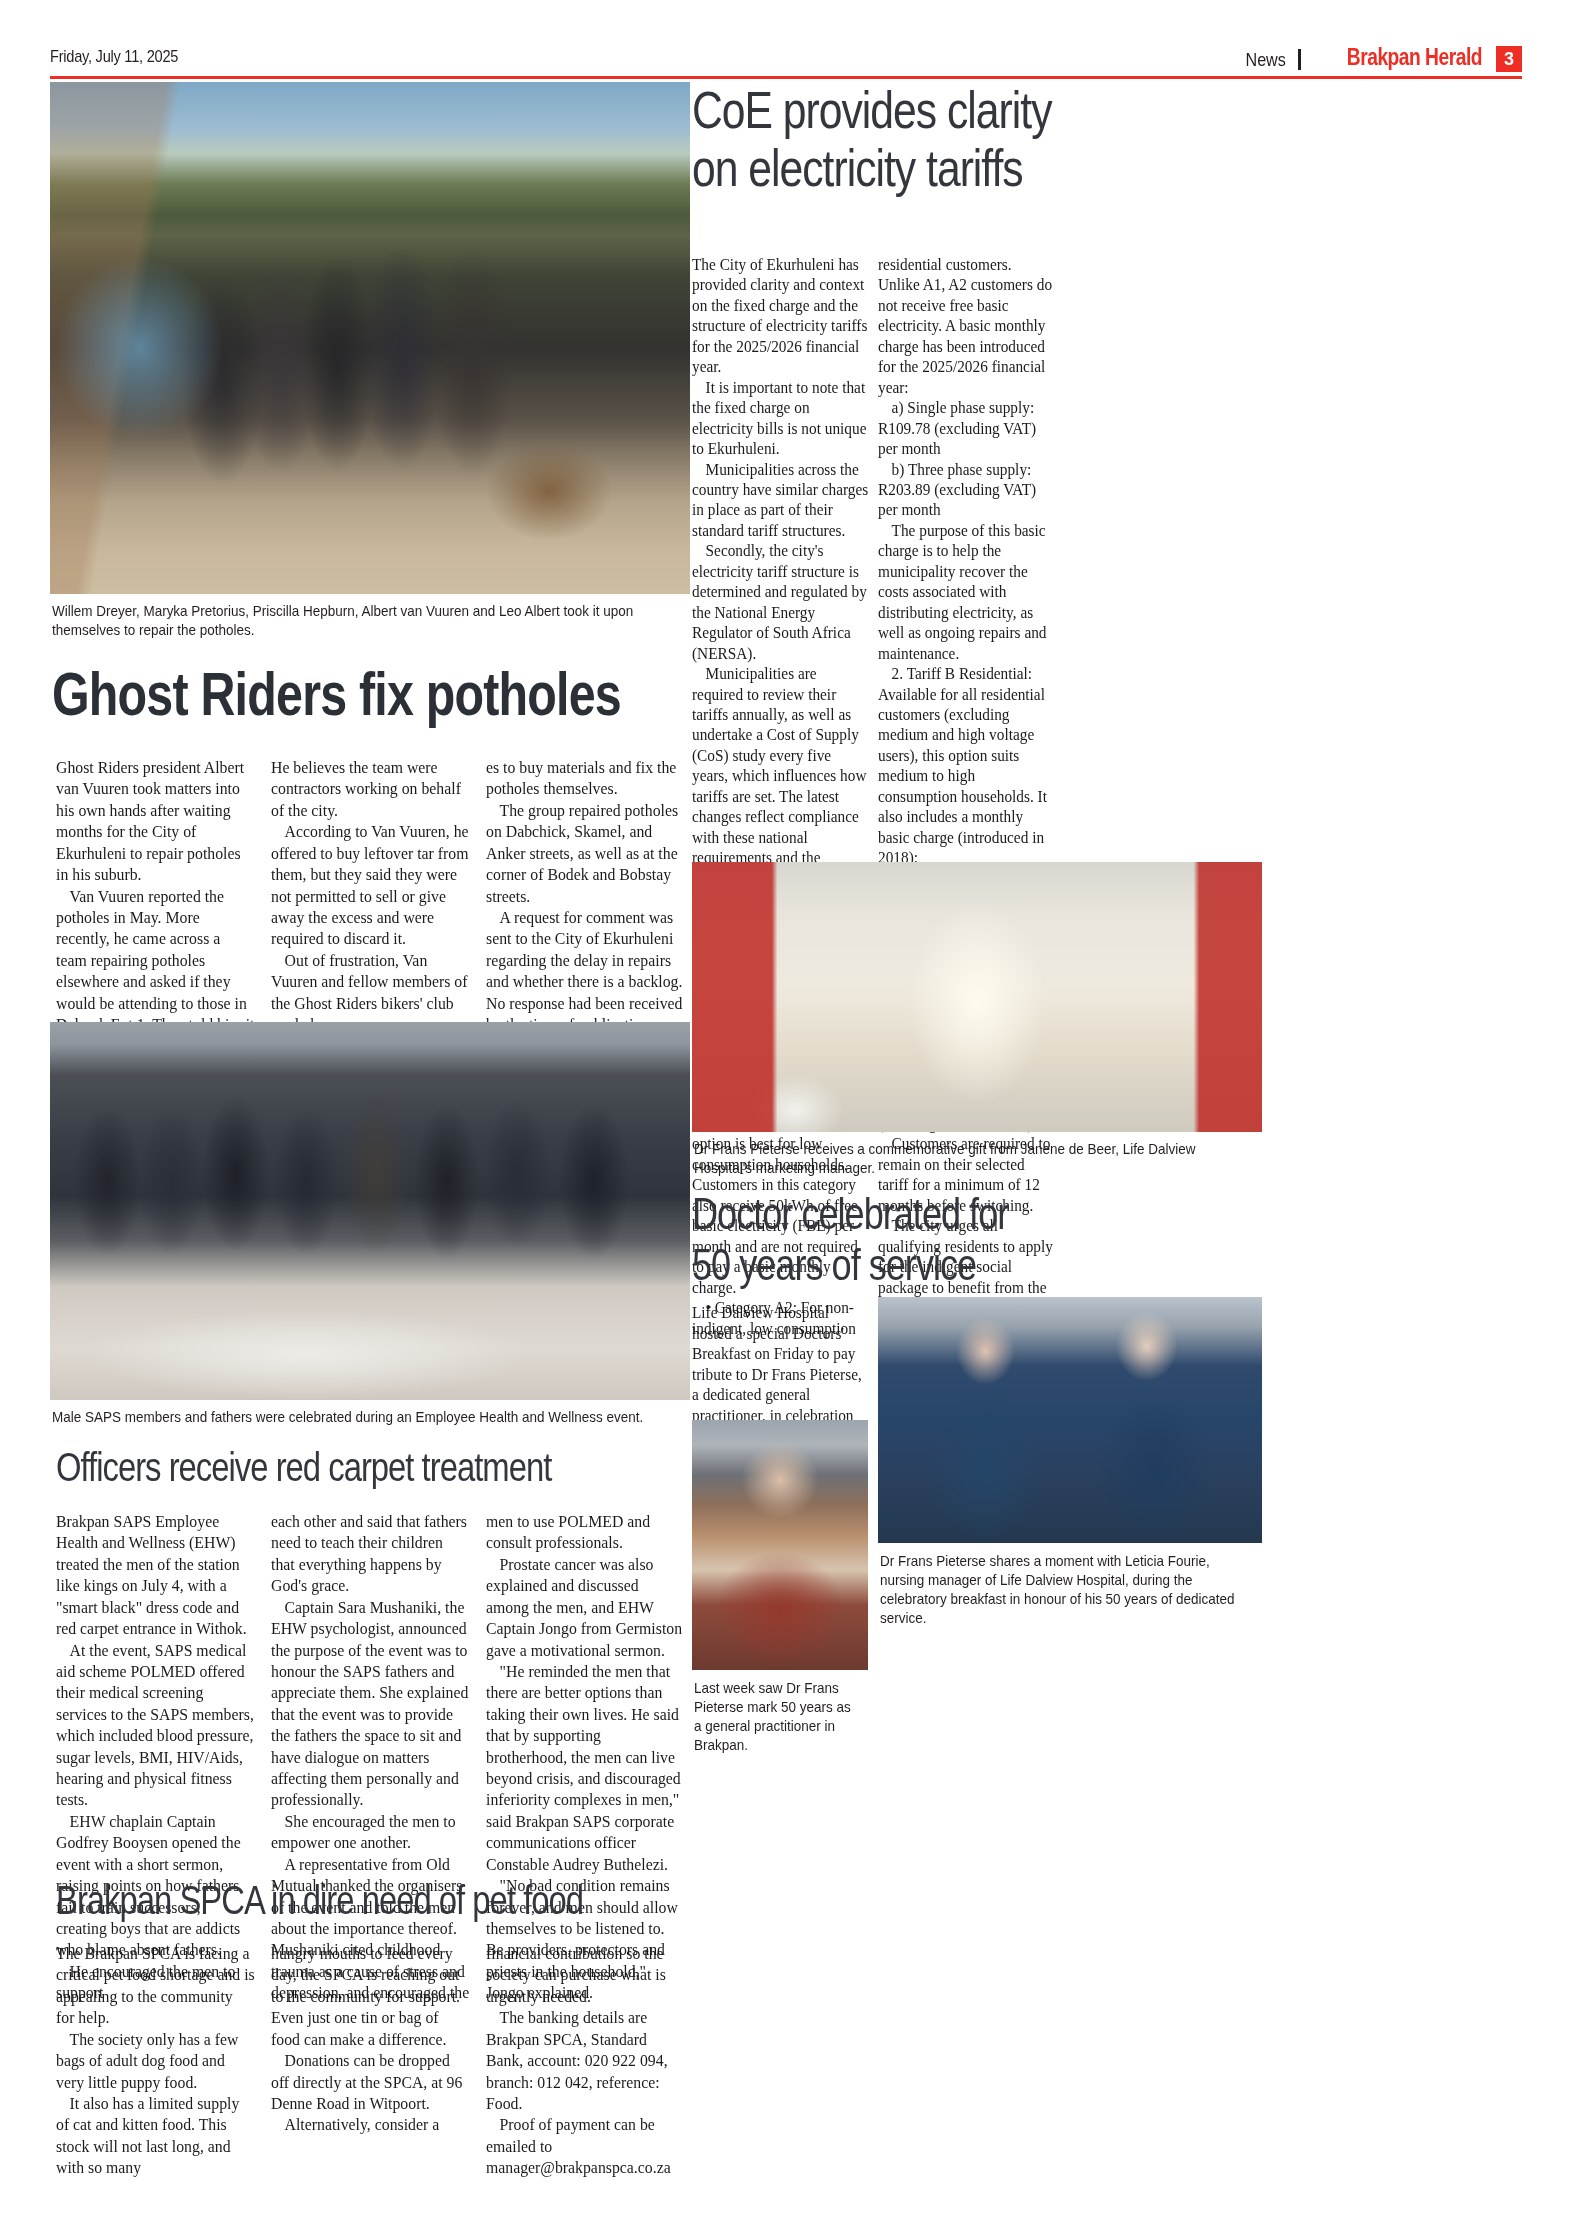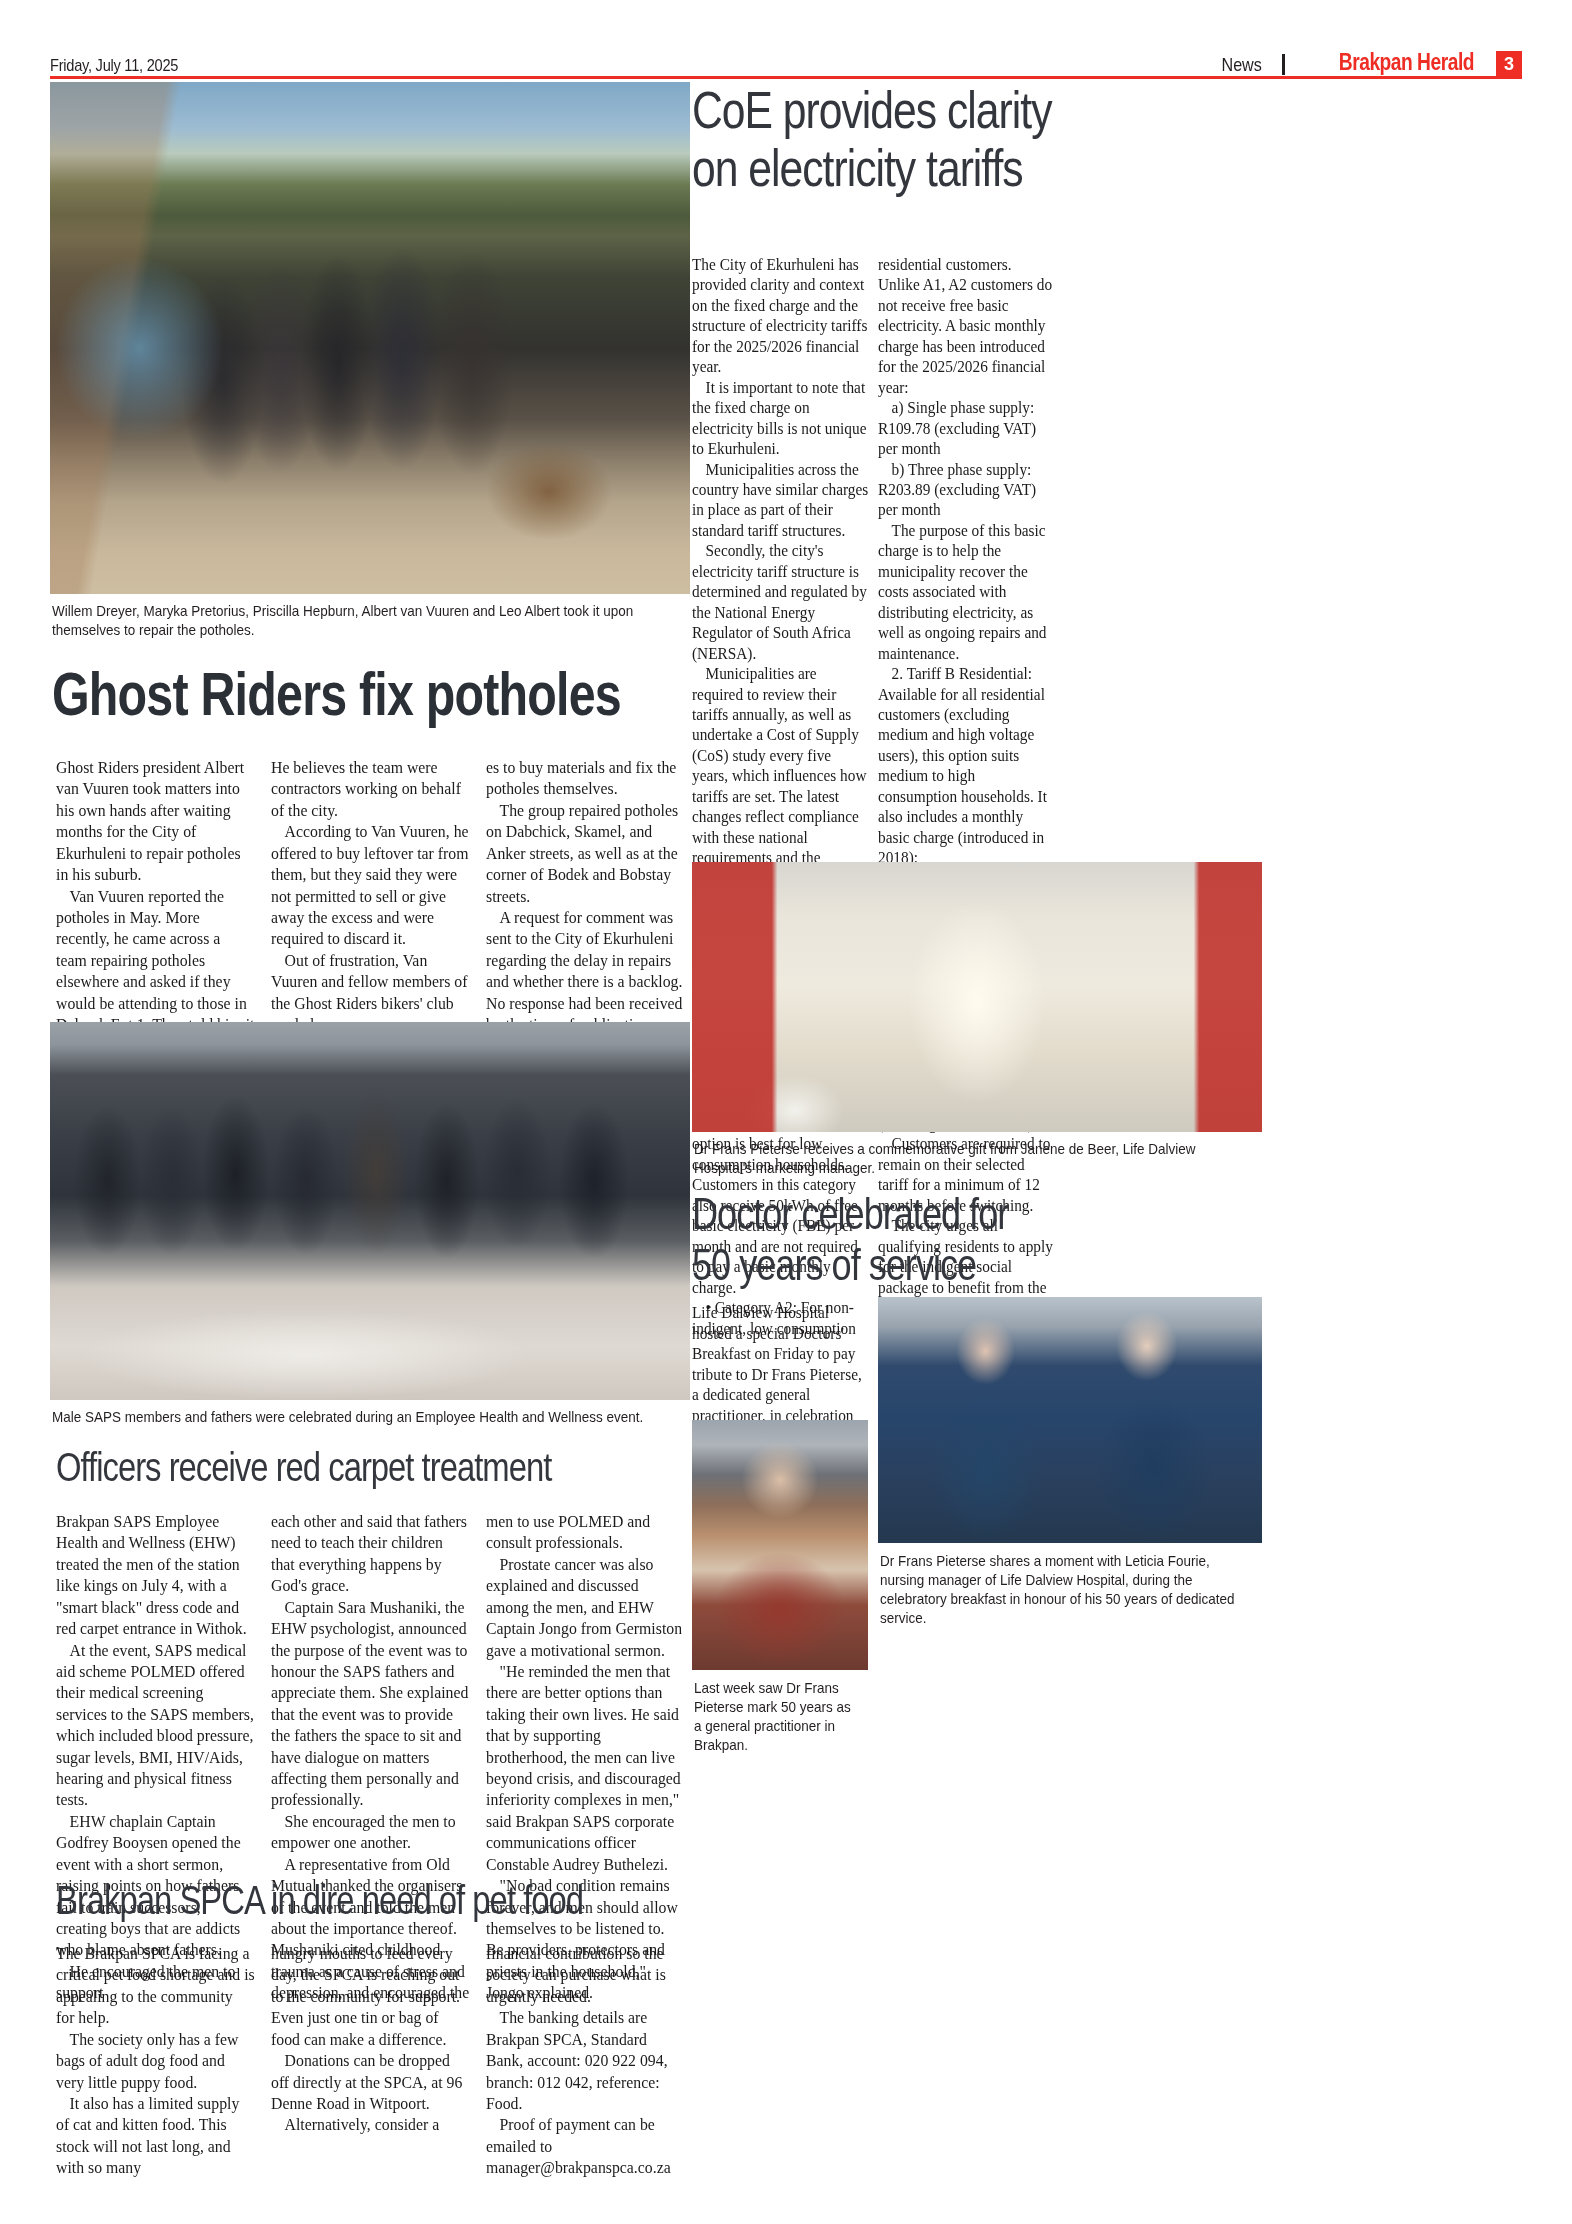--- a/index.html
+++ b/index.html
@@ -8,28 +8,28 @@
     background: #ffffff;
     font-family: "Liberation Serif", serif;
     color: #231f20;
     overflow: hidden;
   }
   .page { position: relative; width: 1572px; height: 2224px; padding: 0; }
 
   
   .masthead {
     position: absolute; left: 50px; top: 38px; width: 1472px; height: 38px;
-    display: flex; align-items: flex-end; justify-content: space-between;
+    display: flex; align-items: center; justify-content: space-between;
   }
   .masthead-date {
     font-family: "Liberation Sans", sans-serif;
     font-size: 17px; letter-spacing: -0.3px; color: #231f20;
     transform: scaleX(0.86); transform-origin: left bottom;
   }
-  .masthead-right { display: flex; align-items: flex-end; gap: 12px; }
+  .masthead-right { display: flex; align-items: flex-end; gap: 4px; }
   .mh-section {
     font-family: "Liberation Sans", sans-serif; font-size: 19px;
     color: #231f20; transform: scaleX(0.85); transform-origin: right bottom;
     padding-right: 9px;
   }
   .mh-rule { width: 3px; height: 21px; background: #231f20; margin: 0 8px 1px 0; }
   .mh-title {
     font-family: "Liberation Sans", sans-serif; font-weight: bold;
     font-size: 24px; color: #ee2d24; letter-spacing: -0.6px;
     transform: scaleX(0.8); transform-origin: right bottom;

